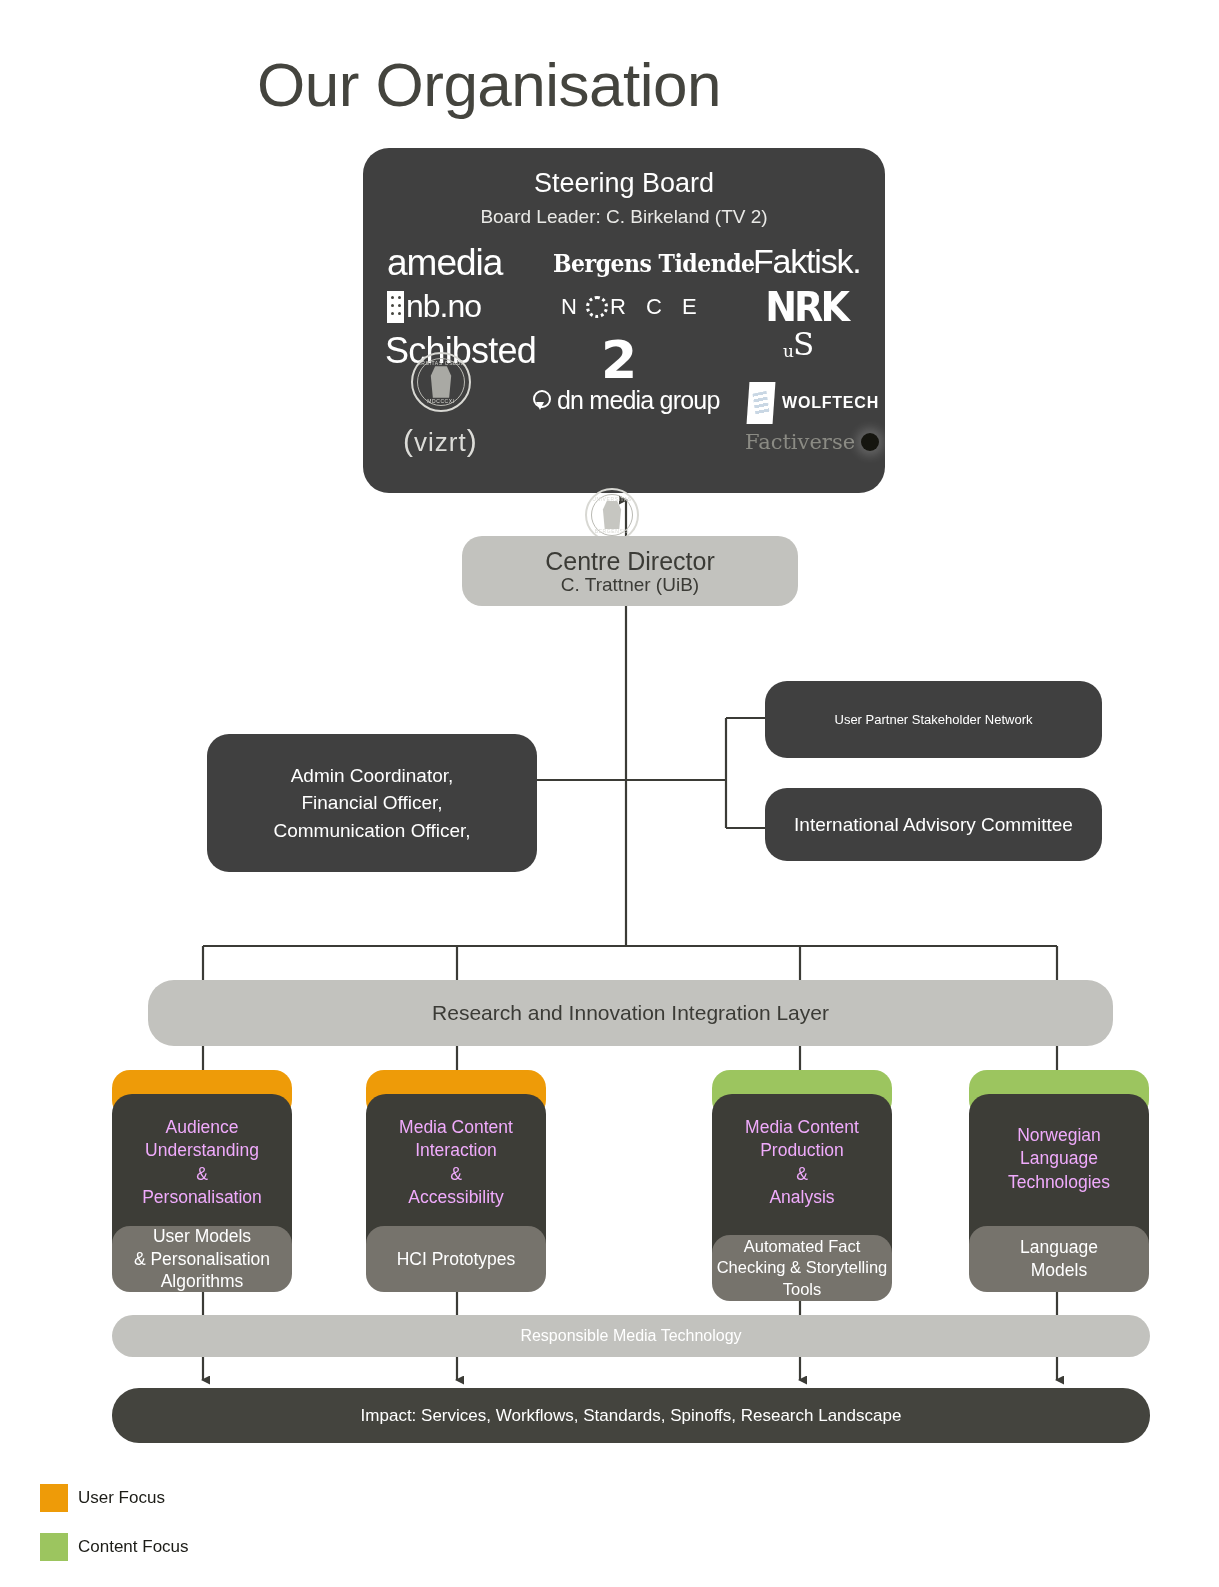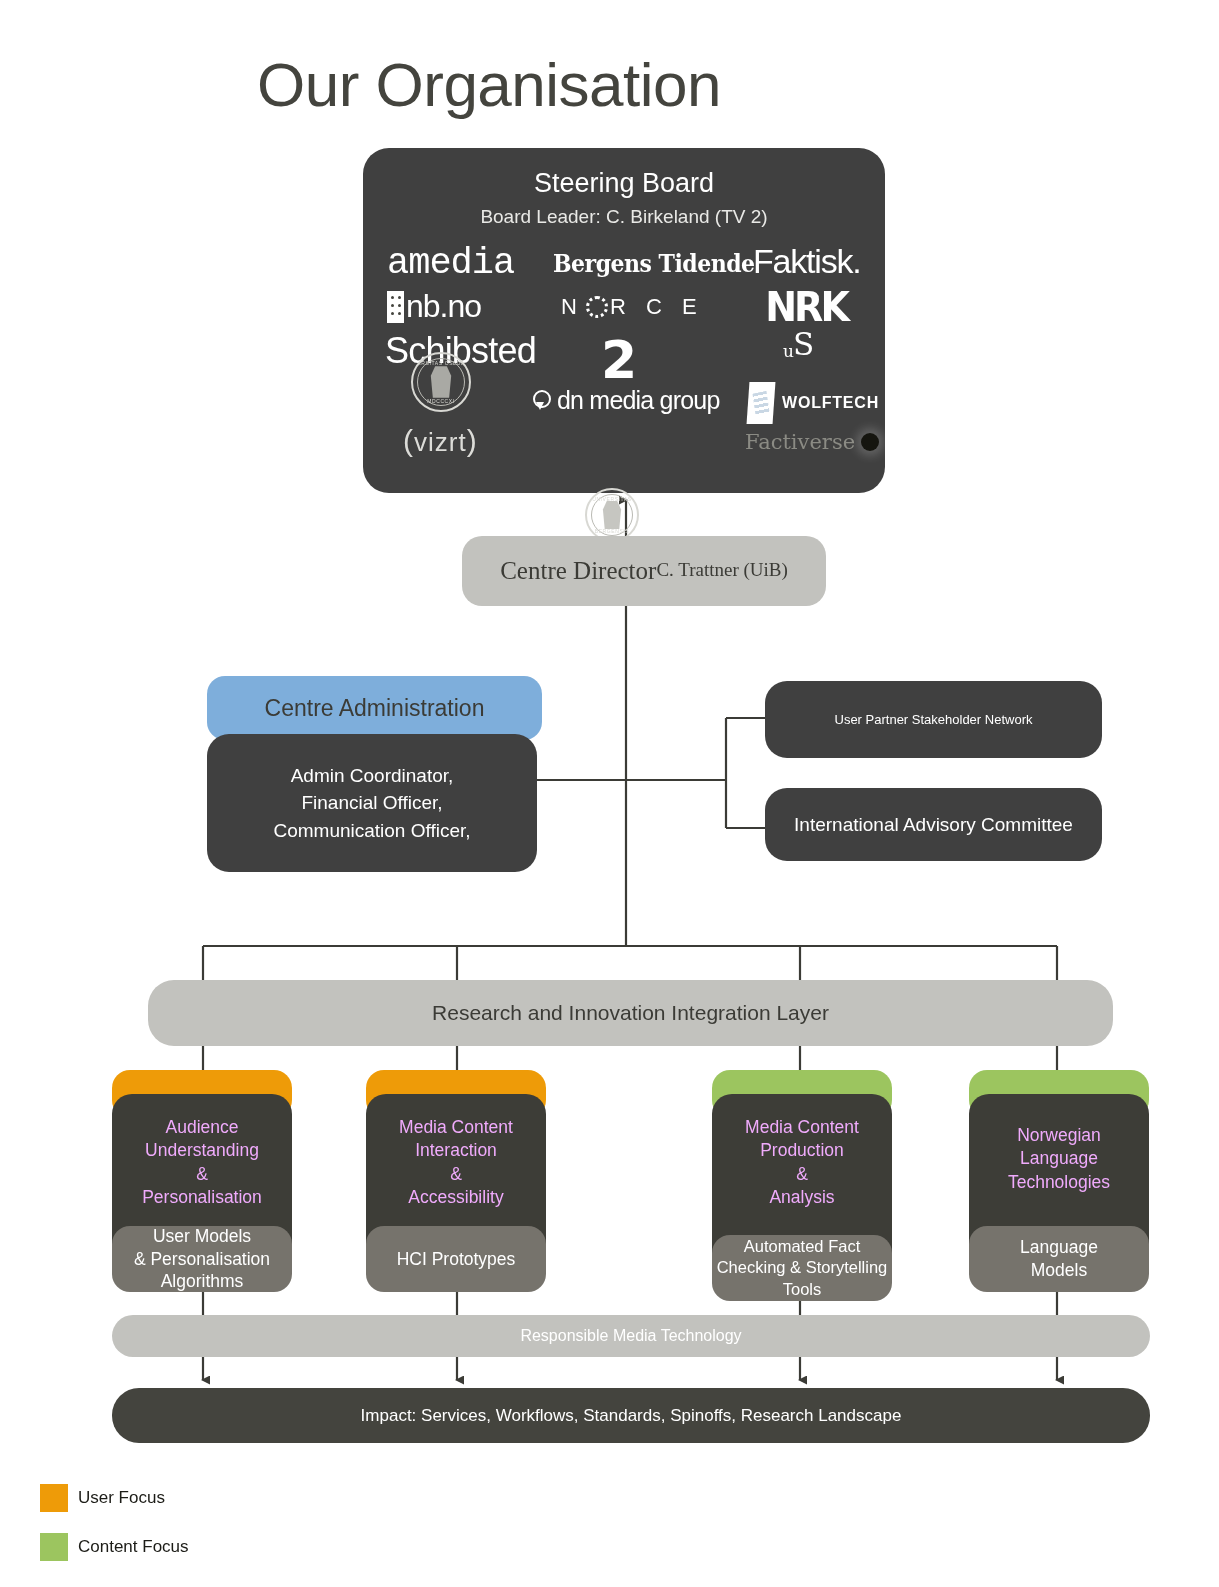--- a/index.html
+++ b/index.html
@@ -56,21 +56,21 @@
   }
   #steering-board-leader {
     position: absolute; left: 0; top: 58px; width: 100%;
     text-align: center; font-size: 19px; color: #e9e9e6; font-weight: 400;
   }
   #logo-grid {
     position: absolute; left: 0; top: 86px; width: 100%; height: 255px;
   }
   .logo { position: absolute; color: #ffffff; white-space: nowrap; }
 
-  .logo-amedia { left: 24px; top: 8px; font-size: 37px; letter-spacing: -1px; font-family: Liberation Mono, monospace; }
+  .logo-amedia { left: 24px; top: 8px; font-size: 37px; letter-spacing: -1px; }
 
   .logo-bt { left: 190px; top: 16px; font-family: "DejaVu Serif", serif;
              font-size: 22px; font-weight: 700; letter-spacing: -0.5px;
              transform: scaleY(1.12); }
 
   .logo-faktisk { left: 390px; top: 8px; font-size: 34px; letter-spacing: -1.2px; }
 
   .logo-nbno { left: 24px; top: 54px; font-size: 32px; letter-spacing: -1px;
                display: flex; align-items: center; gap: 2px; }
   .nb-mark {
@@ -157,23 +157,23 @@
   .seal-txt { position: absolute; font-size: 5px; letter-spacing: .6px;
               color: #d8d8d3; white-space: nowrap; }
   .seal-txt.top { top: 6px; }
   .seal-txt.bot { bottom: 6px; }
 
   .seal-uio { left: 48px; top: 118px; width: 60px; height: 60px; }
   .seal-uib { left: 222px; top: 194px; width: 54px; height: 54px; }
 
   
   #centre-director {
-    left: 462px; top: 536px; width: 364px; height: 70px;
+    left: 462px; top: 536px; width: 336px; height: 70px;
     border-radius: 20px;
-    display: flex; flex-direction: row; align-items: center; justify-content: center; font-family: Liberation Serif, serif;
+    display: flex; flex-direction: column; align-items: center; justify-content: center;
   }
   #centre-director-title { font-size: 25px; color: #3b3b36; }
   #centre-director-name { font-size: 19px; color: #3b3b36; margin-top: -2px; }
 
   
   #centre-admin-wrap { left: 207px; top: 676px; width: 335px; height: 196px; }
   #centre-admin-header {
     position: absolute; left: 0; top: 0; width: 335px; height: 64px;
     display: flex; align-items: center; justify-content: center;
     font-size: 23px; color: #3b3b36;
@@ -374,21 +374,20 @@
 
     </div>
   </div>
 
   <div class="abs grey-box" id="centre-director">
     <div id="centre-director-title">Centre Director</div>
     <div id="centre-director-name">C. Trattner (UiB)</div>
   </div>
 
   <div class="abs" id="centre-admin-wrap">
-    <div class="blue-box" id="centre-admin-header">Centre Administration</div>
     <div class="dark-box" id="centre-admin-body" style="white-space: pre-line;">Admin Coordinator,
 Financial Officer,
 Communication Officer,</div>
   </div>
 
   <div class="abs dark-box ctr" id="user-partner-box">User Partner Stakeholder Network</div>
   <div class="abs dark-box ctr" id="advisory-box">International Advisory Committee</div>
 
   <div class="abs grey-box ctr" id="integration-layer">Research and Innovation Integration Layer</div>
 

